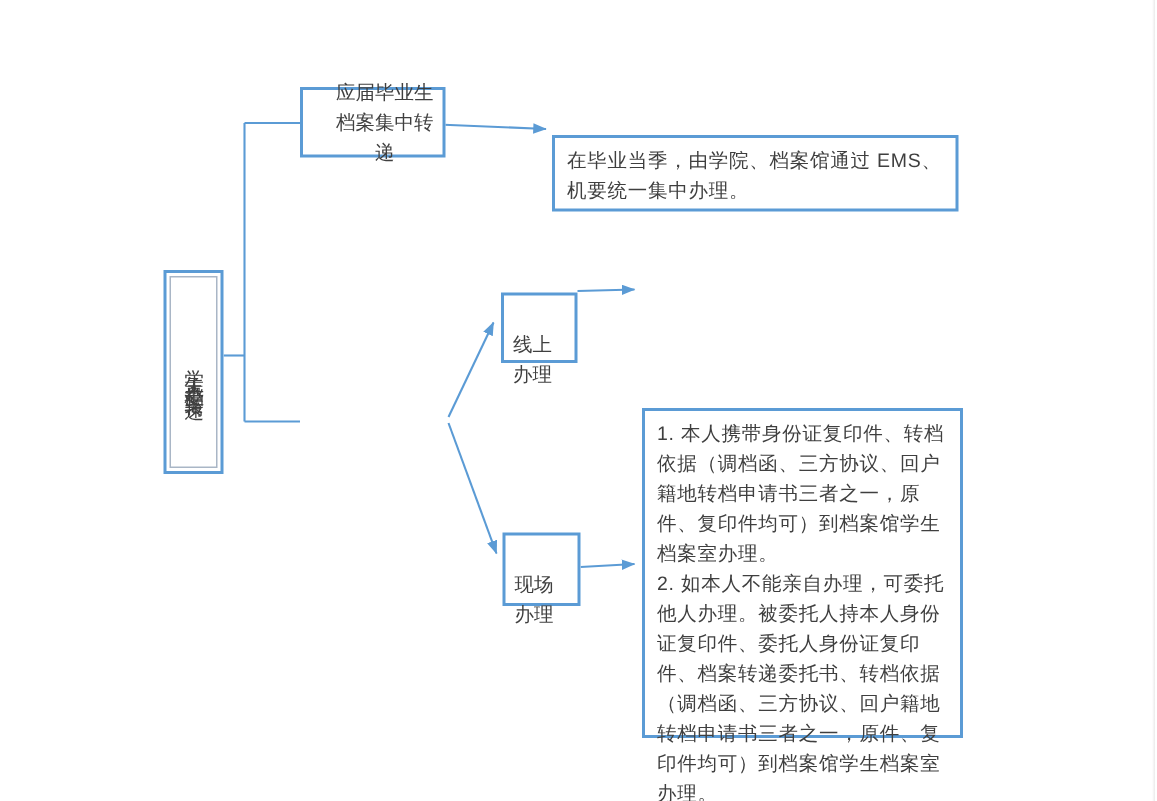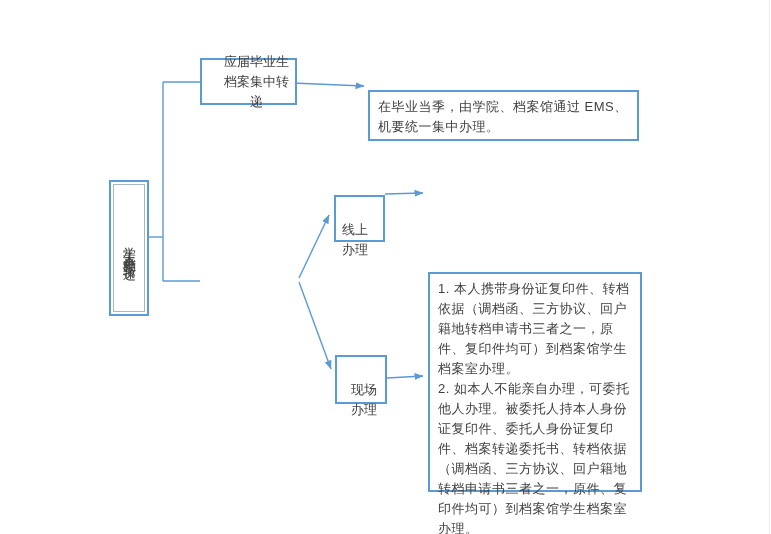--- a/index.html
+++ b/index.html
@@ -115,21 +115,21 @@
     <span>在毕业当季，由学院、档案馆通过 EMS、机要统一集中办理。</span>
   </div>
 
 
   <div class="box small-node pre" style="left:334px; top:171px; width:51px; height:47px;margin-top:24px;">
     <span class="pre">线上
 办理</span>
   </div>
 
 
-  <div class="box small-node pre" style="left:335px; top:355px; width:52px; height:49px;text-align:center;">
+  <div class="box small-node pre" style="left:335px; top:355px; width:52px; height:49px;">
     <span class="pre">现场
 办理</span>
   </div>
 
   <div class="box detail" style="left:428px; top:272px; width:214px; height:220px;">
     <div class="para">1. 本人携带身份证复印件、转档依据（调档函、三方协议、回户籍地转档申请书三者之一，原件、复印件均可）到档案馆学生档案室办理。</div>
     <div class="para">2. 如本人不能亲自办理，可委托他人办理。被委托人持本人身份证复印件、委托人身份证复印件、档案转递委托书、转档依据（调档函、三方协议、回户籍地转档申请书三者之一，原件、复印件均可）到档案馆学生档案室办理。</div>
   </div>
 
 </div>

